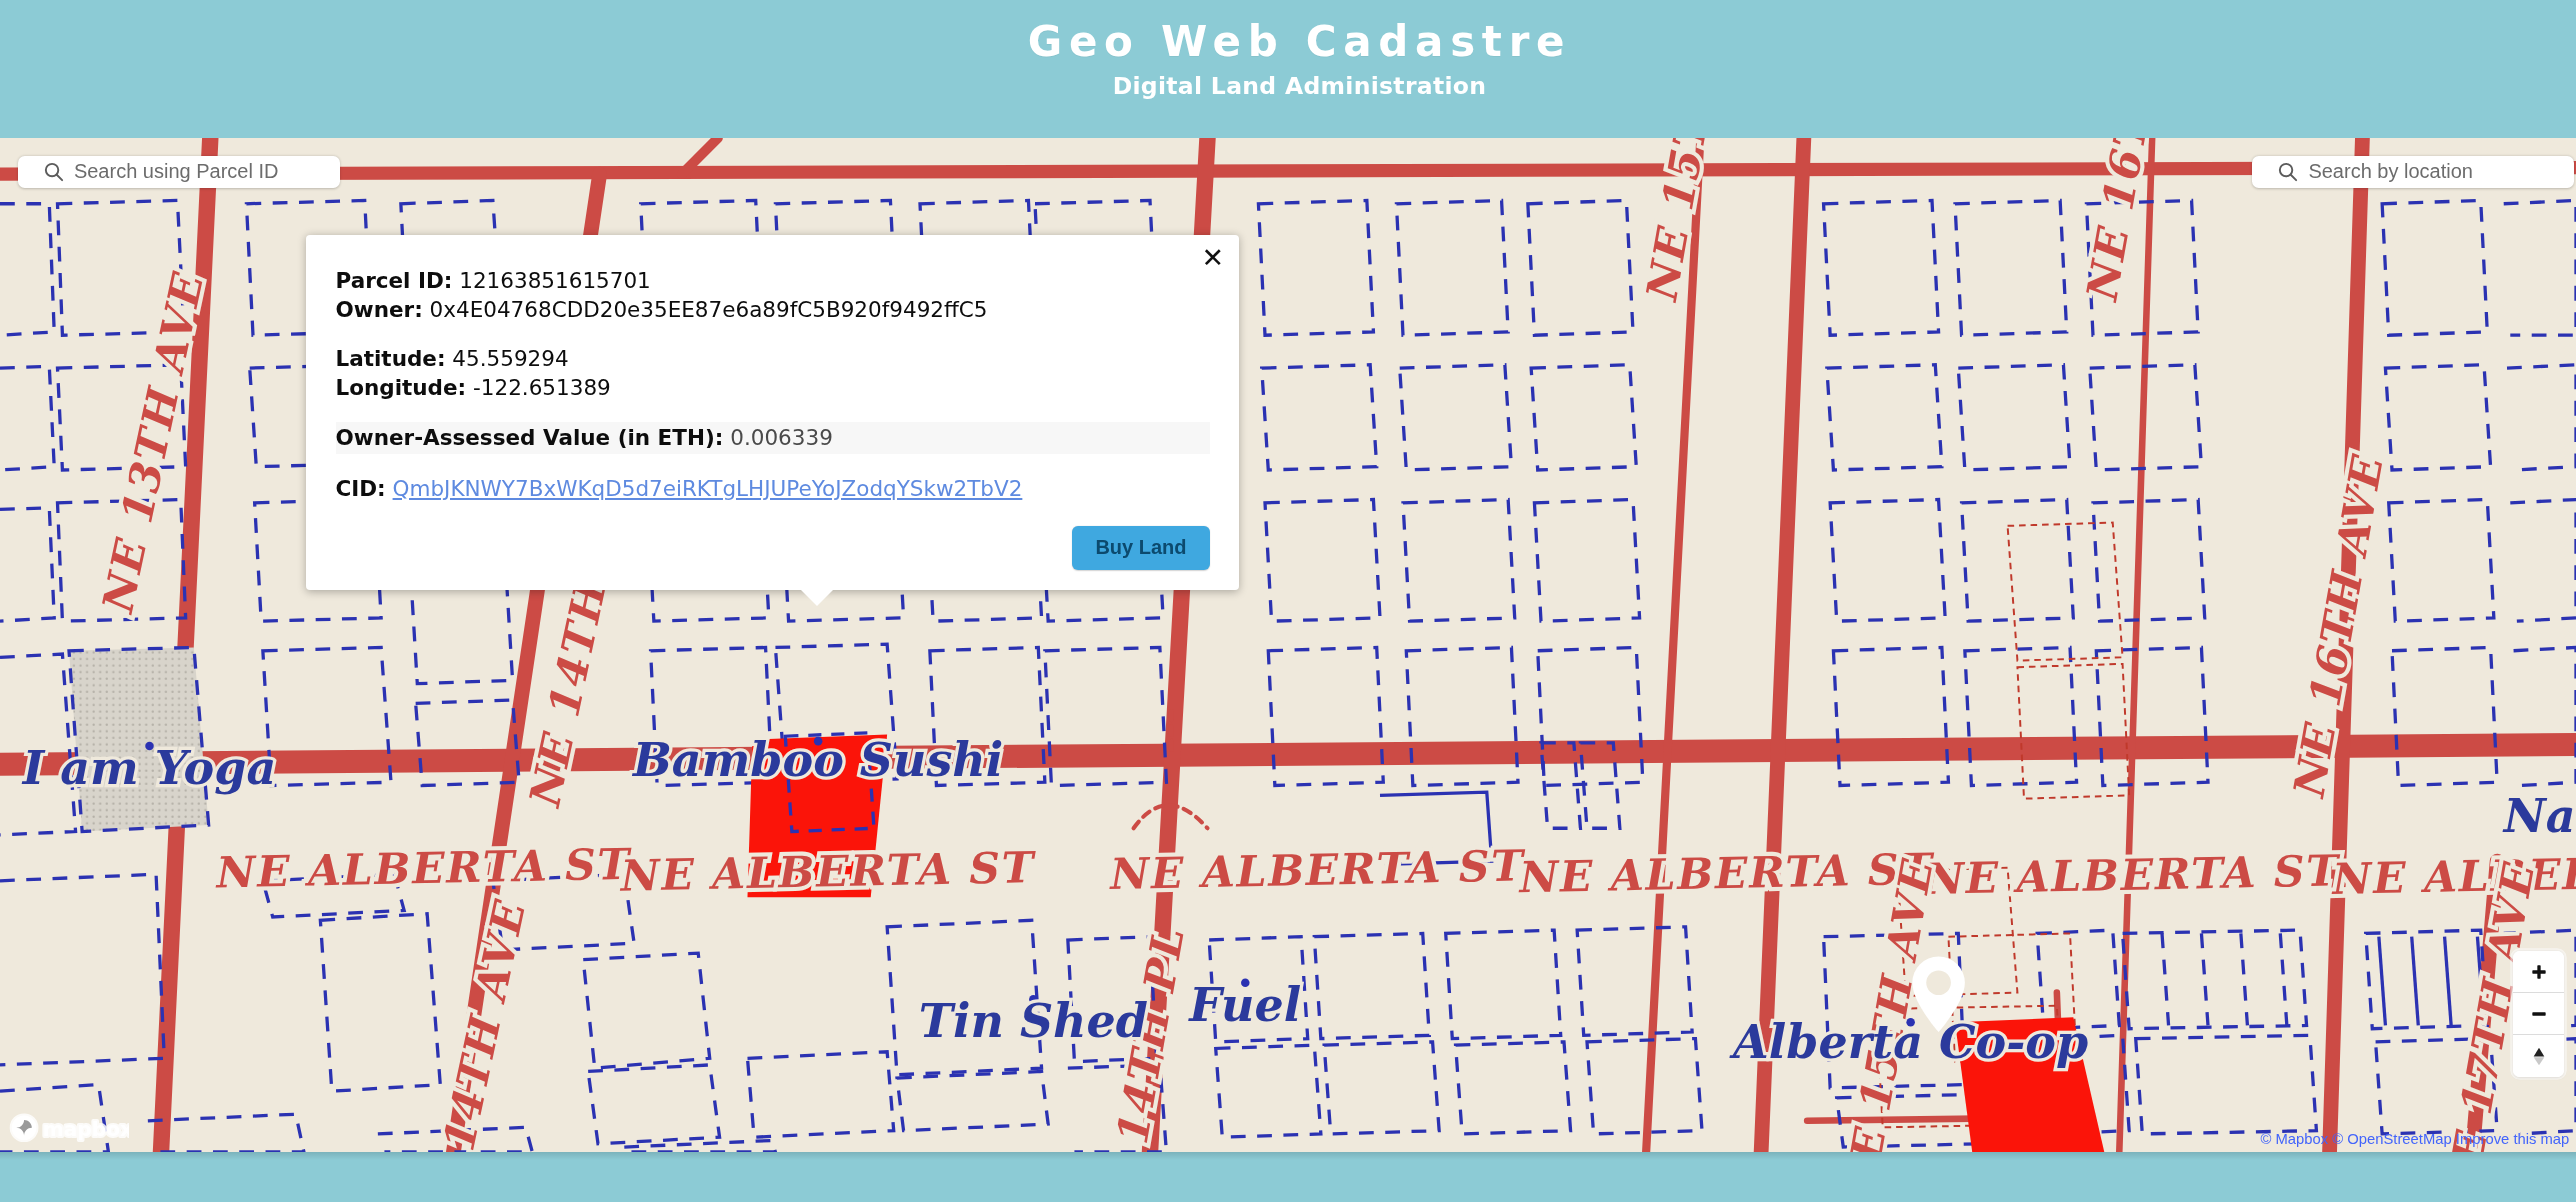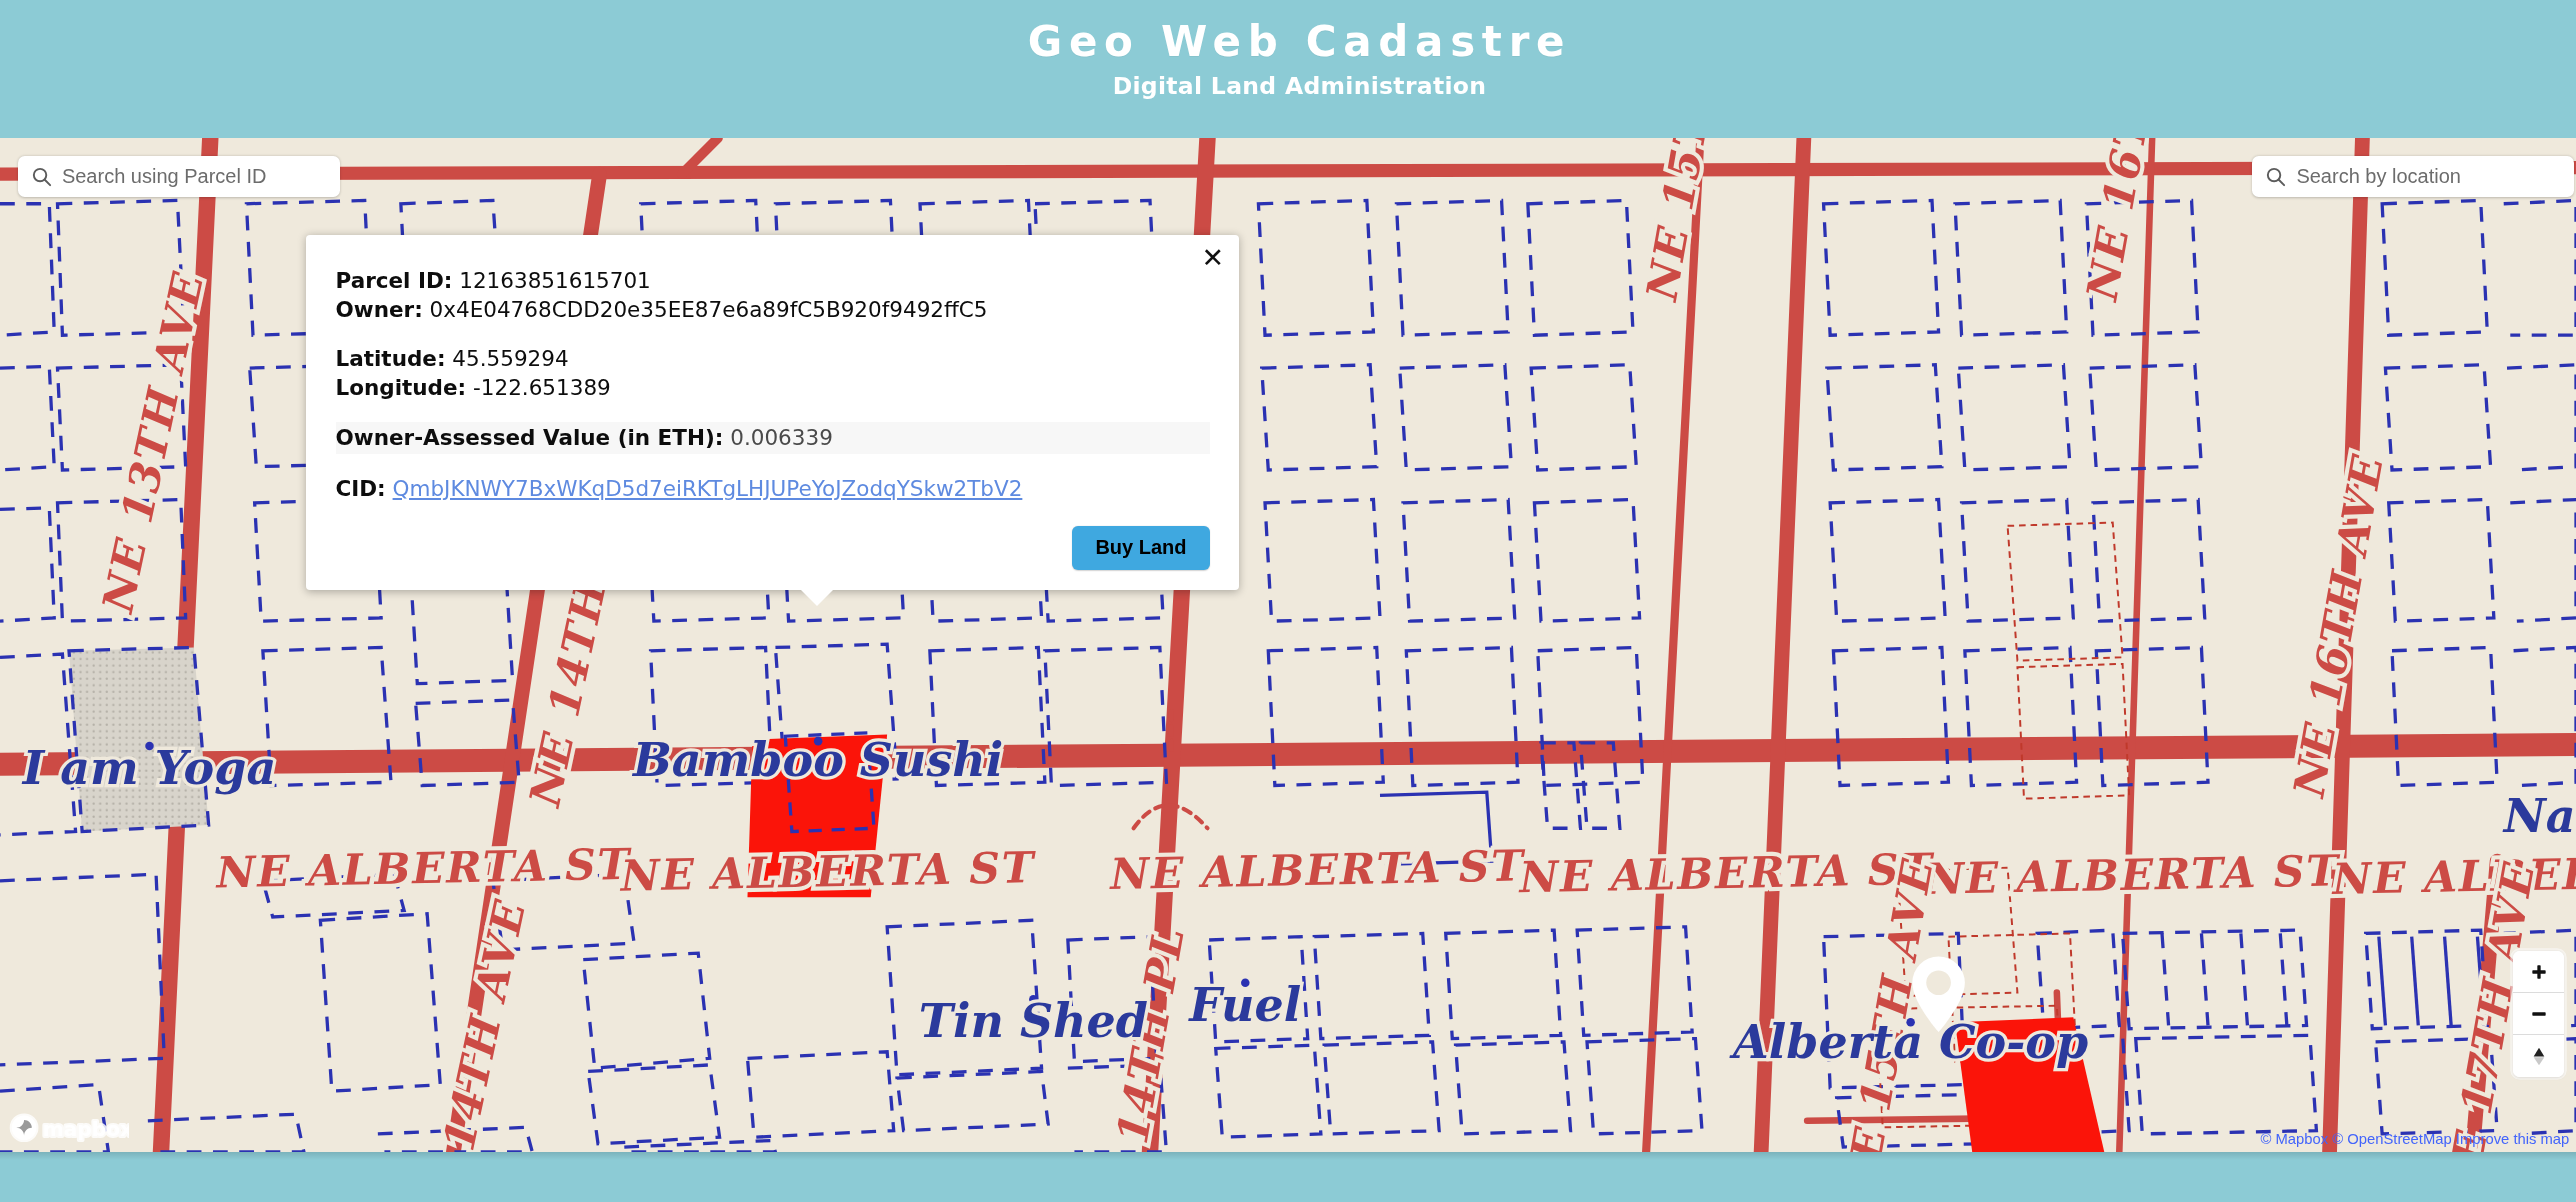--- a/index.html
+++ b/index.html
@@ -49,27 +49,27 @@
     width: 2576px; height: 1014px;
     background: #efe9dc;
     overflow: hidden;
   }
 
   .map-svg { position: absolute; inset: 0; width: 100%; height: 100%; }
 
   
   .search-box {
     position: absolute;
-    height: 41px;
+    height: 32px;
     background: #ffffff;
     border-radius: 6.7px;
     box-shadow: 0 0.7px 2.7px rgba(0,0,0,0.22);
     display: flex;
     align-items: center;
-    padding: 0 12px;
+    padding: 0 24px;
     z-index: 40;
   }
   .search-box.left  { top: 17.5px; left: 17.5px;  width: 322px; }
   .search-box.right { top: 17.5px; right: 2px; width: 322px; }
   .search-icon {
     width: 23px; height: 23px;
     flex: 0 0 23px;
     margin-right: 9.4px;
     display: block;
   }
@@ -141,21 +141,21 @@
     word-break: break-all;
     font-weight: normal;
   }
   .popup-actions {
     display: flex;
     justify-content: flex-end;
     margin-top: 23px;
   }
   .buy-land-button {
     background: #3fa8e0;
-    color: #000000;
+    color: #0c4a6e;
     border: none;
     border-radius: 6px;
     font-family: "Liberation Sans", sans-serif;
     font-size: 20px;
     font-weight: bold;
     padding: 10.7px 23px;
     cursor: pointer;
     box-shadow: 0 0.7px 1.3px rgba(0,0,0,0.18);
   }
 

